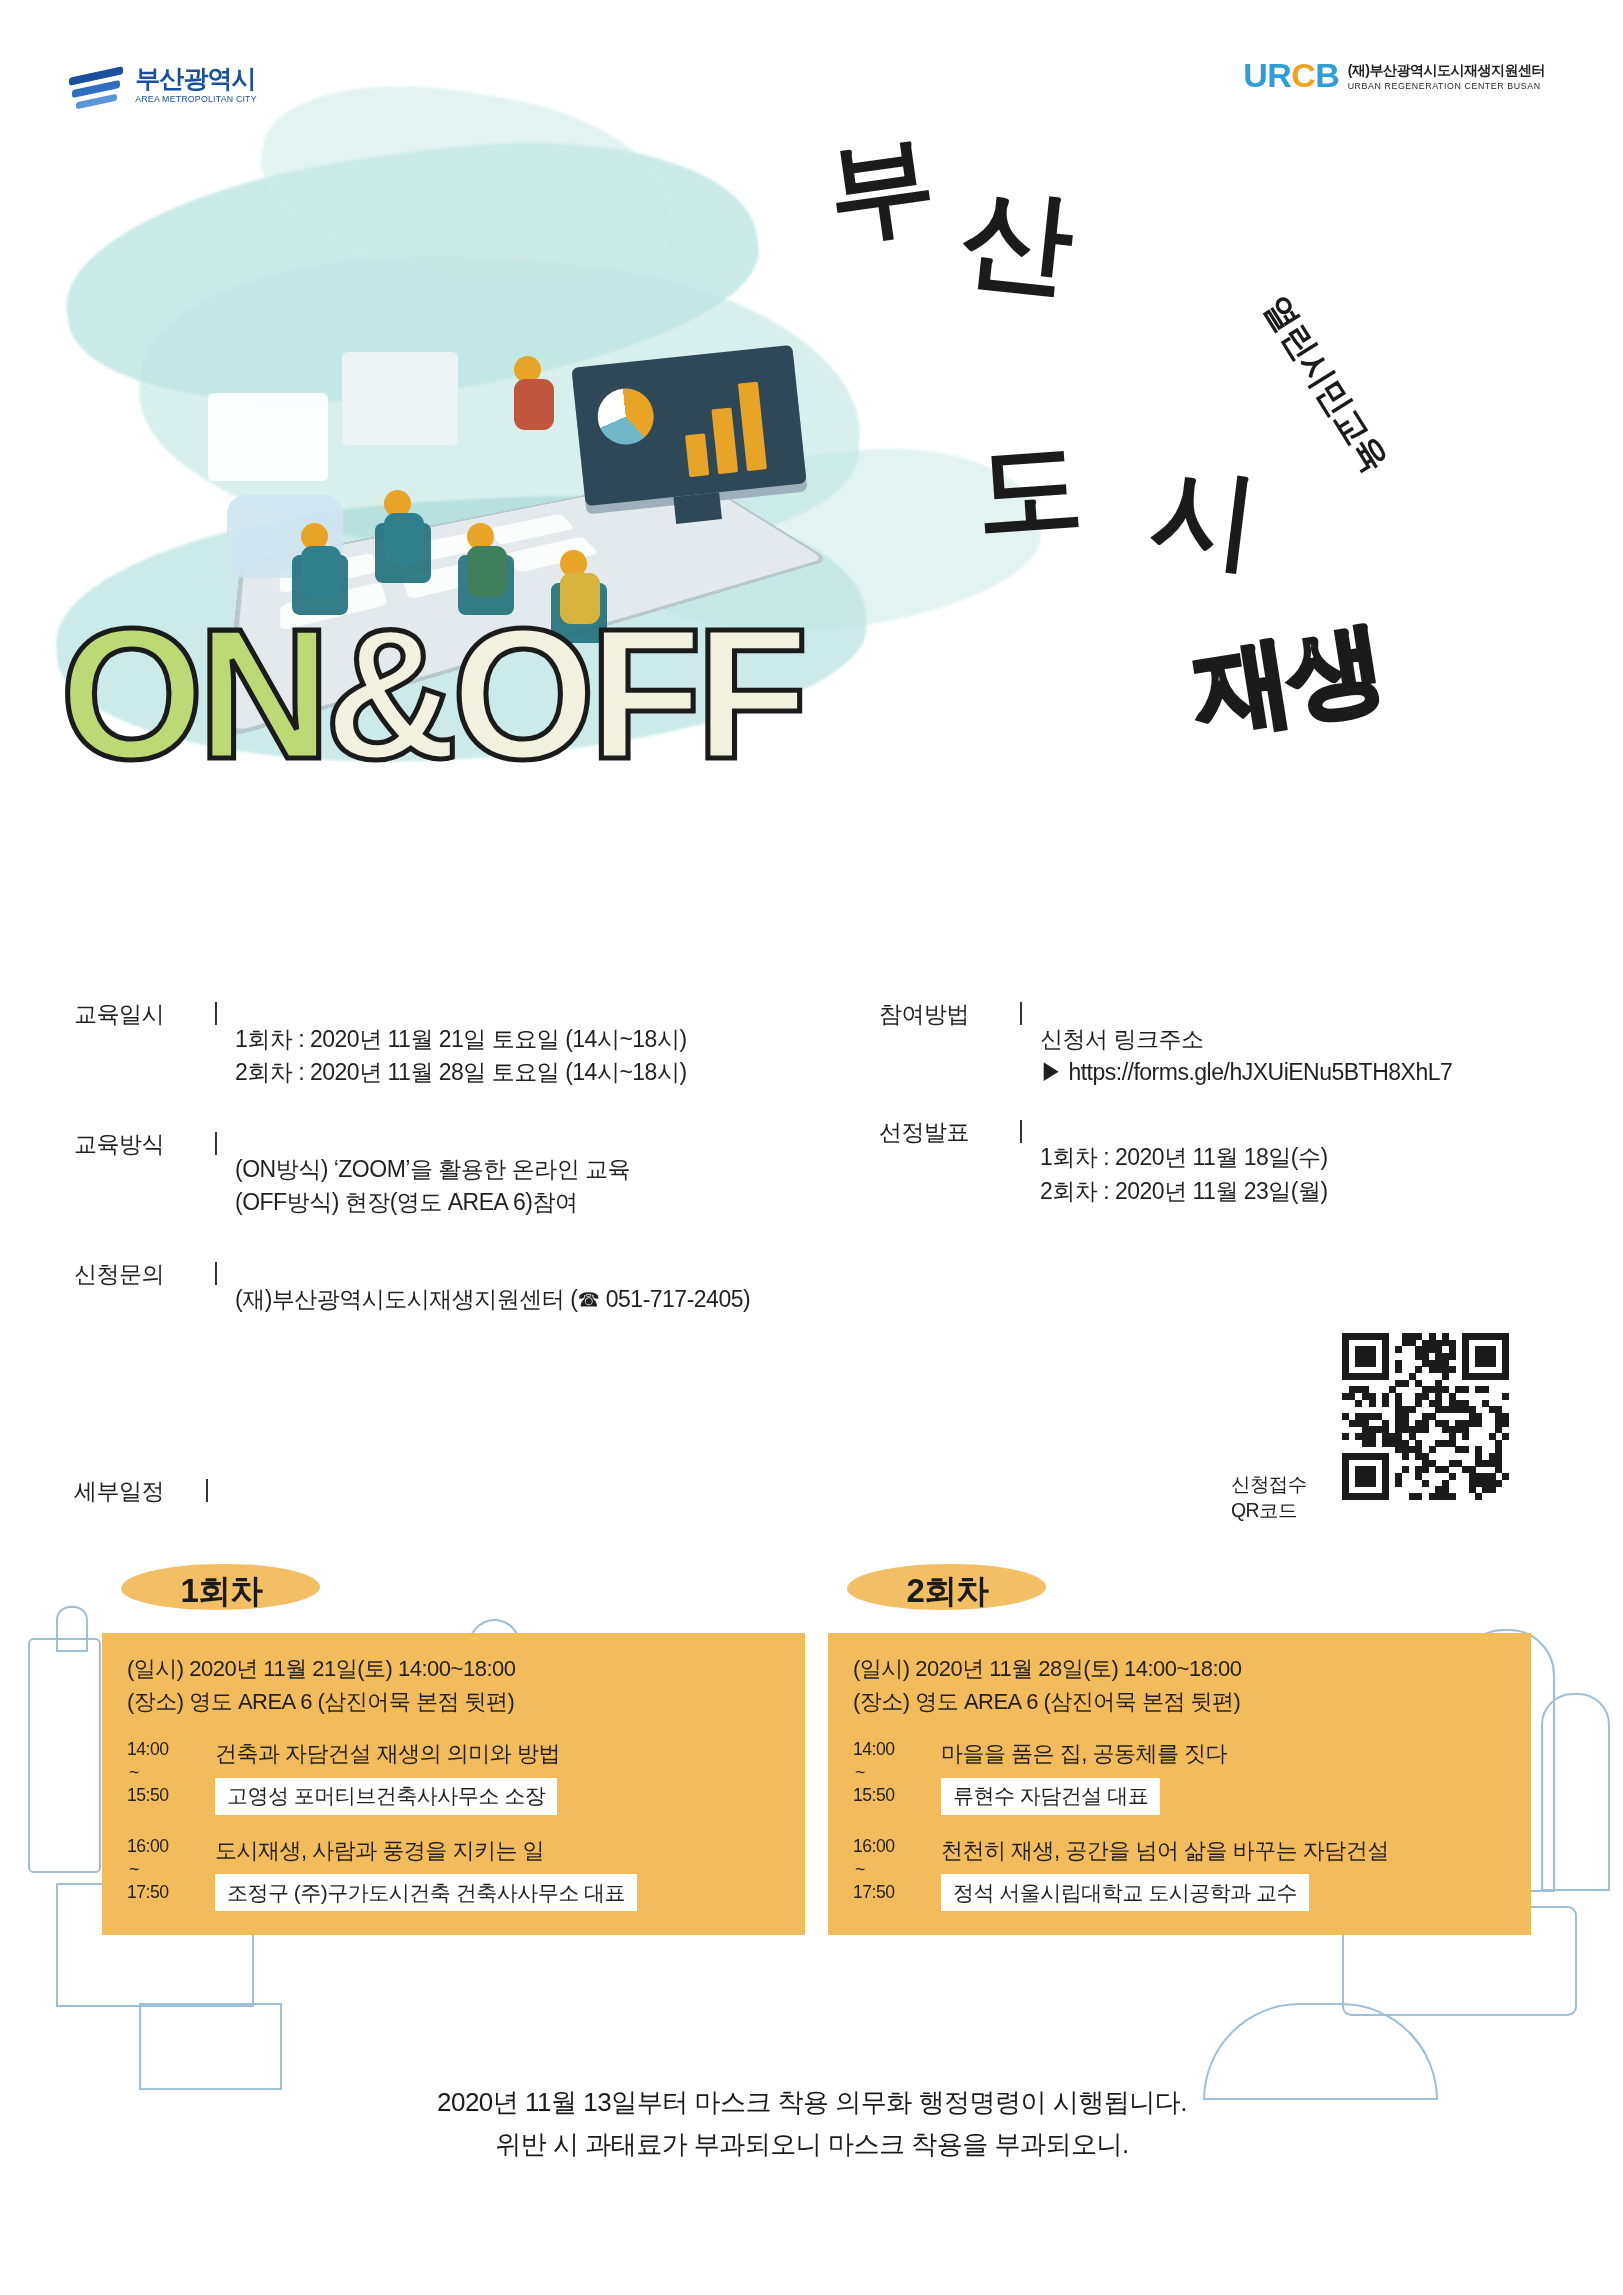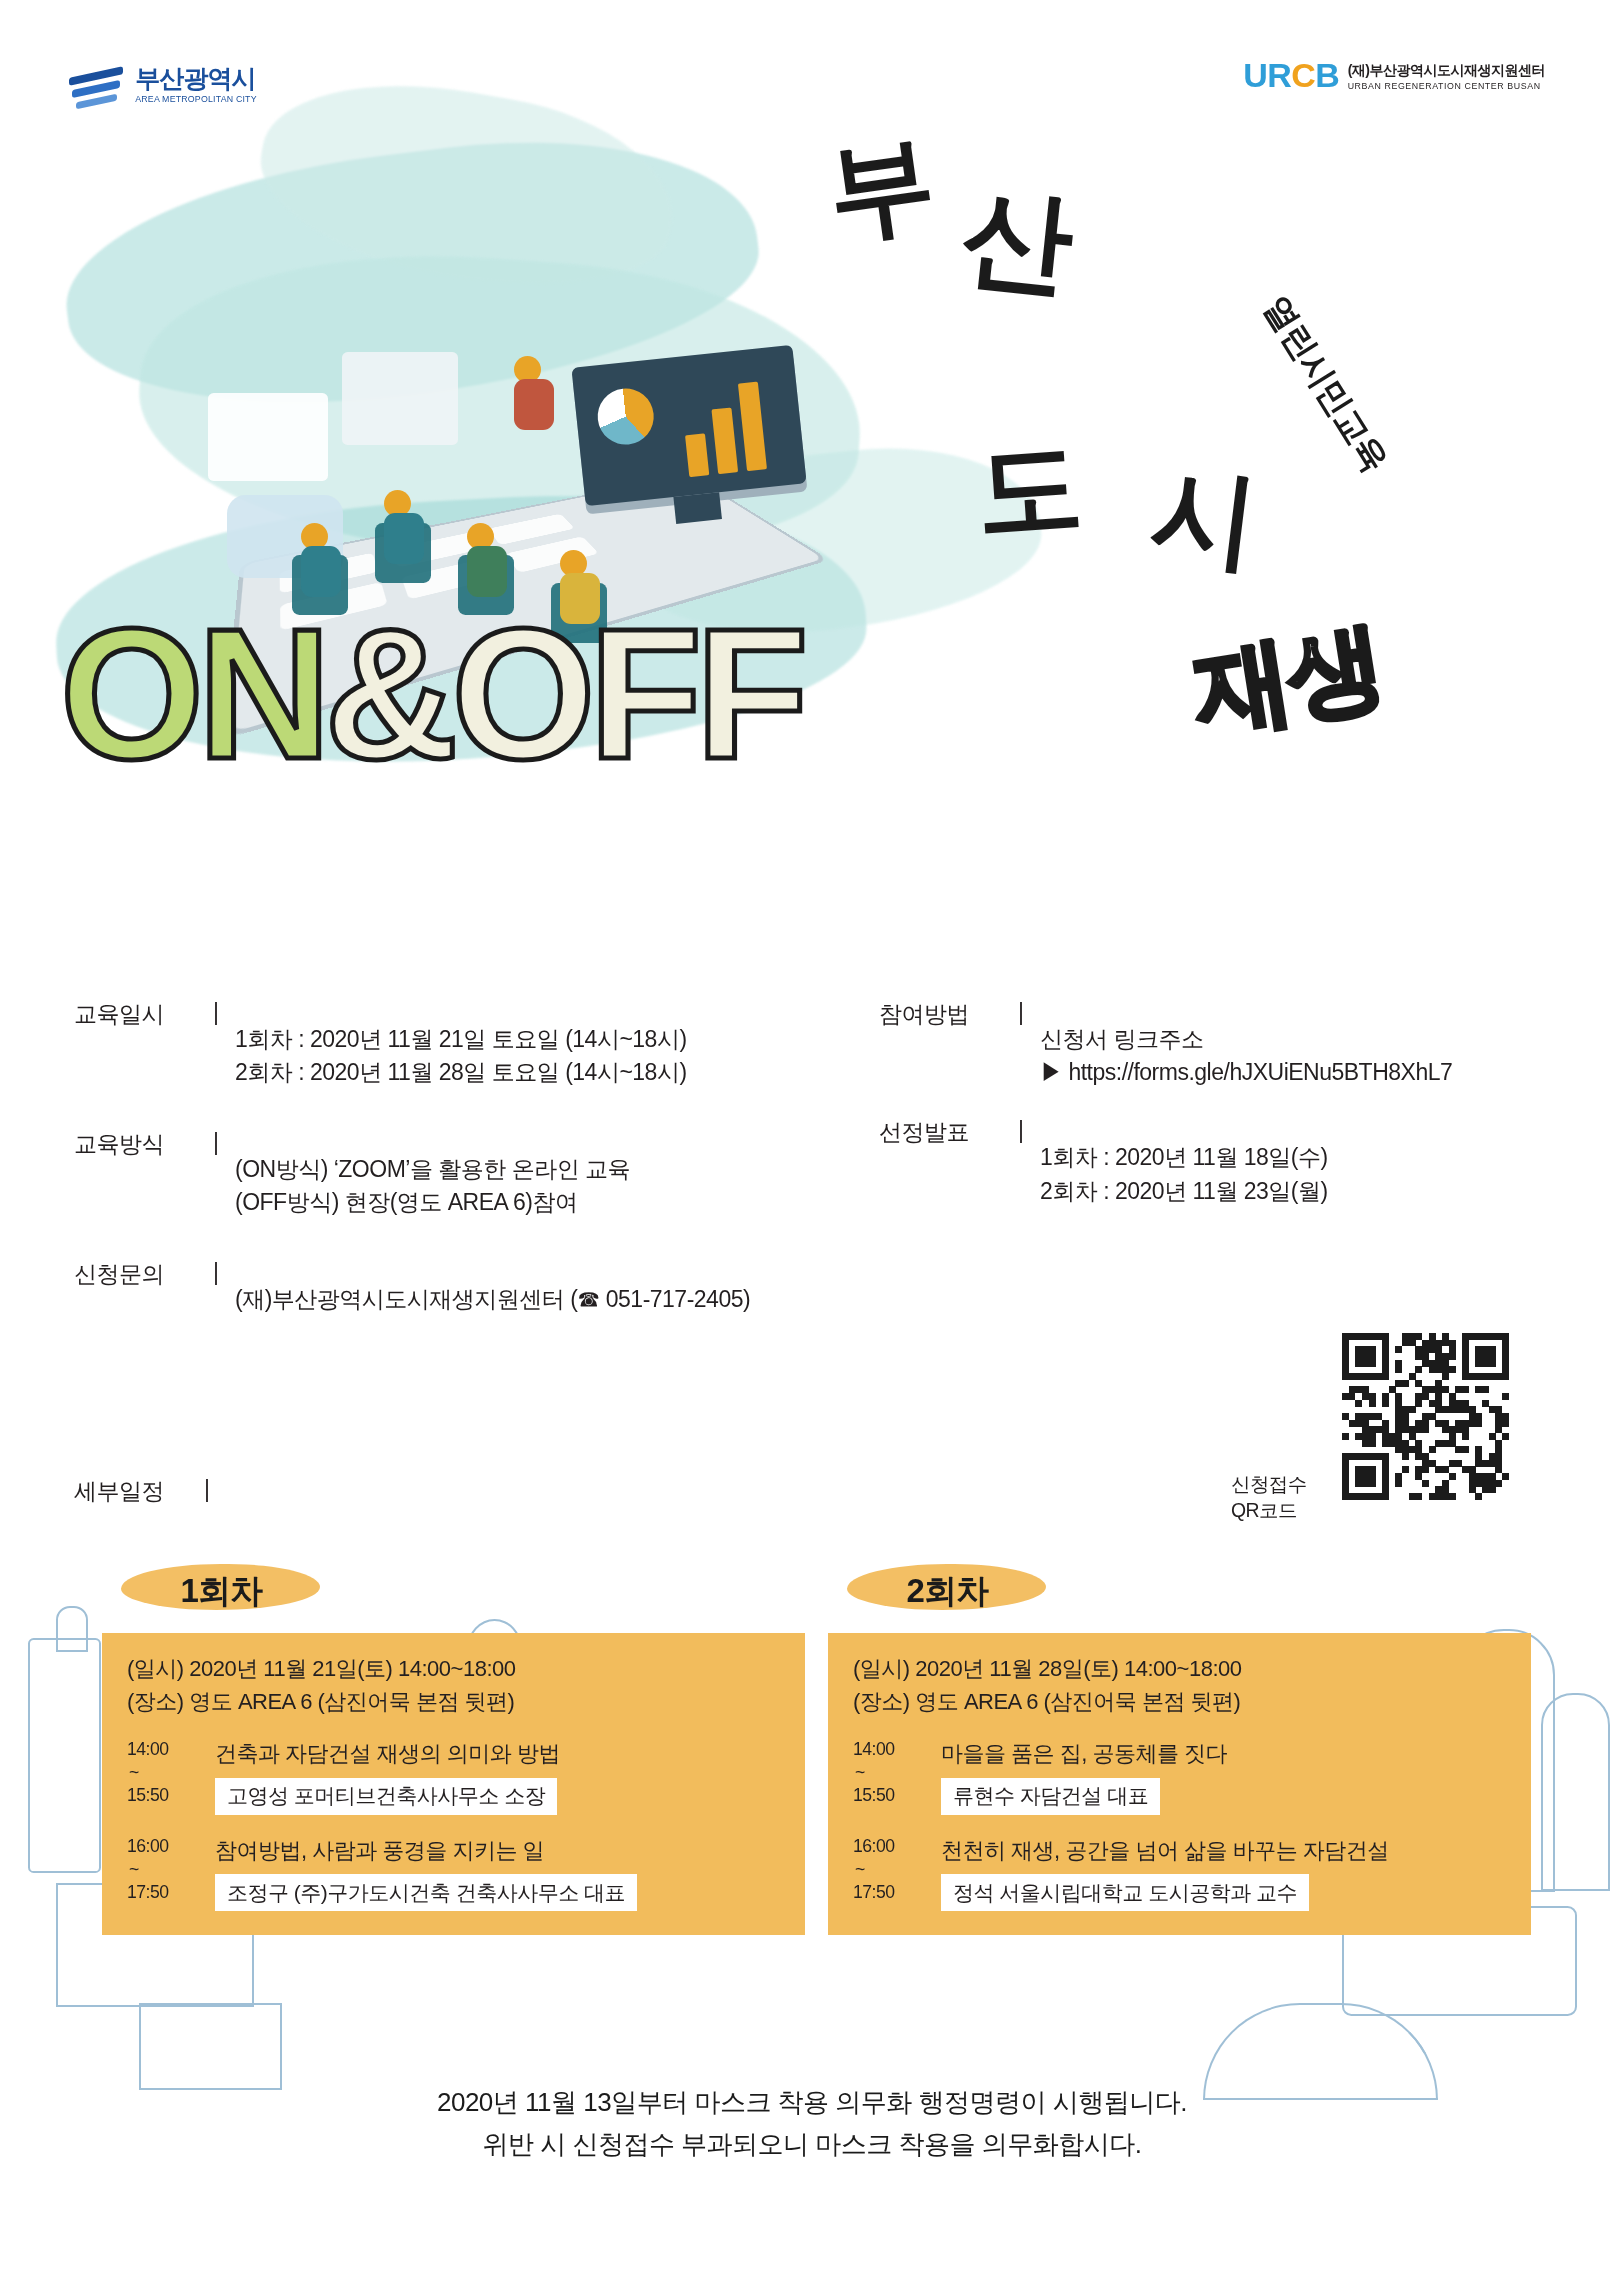--- a/index.html
+++ b/index.html
@@ -631,21 +631,21 @@
       </div>
     </div>
 
     <div class="slot">
       <div class="slot-time">
         <span>16:00</span>
         <span class="tilde">~</span>
         <span>17:50</span>
       </div>
       <div class="slot-body">
-        <div class="slot-title">참여방법, 사람과 풍경을 지키는 일</div>
+        <div class="slot-title">도시재생, 사람과 풍경을 지키는 일</div>
         <div class="slot-speaker">조정구  (주)구가도시건축 건축사사무소 대표</div>
       </div>
     </div>
   </div>
 
   <div class="session s2">
     <div class="session-tab">
       <div class="tab-brush"></div>
       <div class="tab-text">2회차</div>
     </div>
@@ -672,17 +672,17 @@
       </div>
       <div class="slot-body">
         <div class="slot-title">천천히 재생, 공간을 넘어 삶을 바꾸는 자담건설</div>
         <div class="slot-speaker">정석  서울시립대학교 도시공학과 교수</div>
       </div>
     </div>
   </div>
 
   <div class="notice">
     <div>2020년 11월 13일부터 마스크 착용 의무화 행정명령이 시행됩니다.</div>
-    <div>위반 시 신청접수 부과되오니 마스크 착용을 의무화합시다.</div>
+    <div>위반 시 과태료가 부과되오니 마스크 착용을 부과되오니.</div>
   </div>
 
 </div>
 
 
 </body></html>

